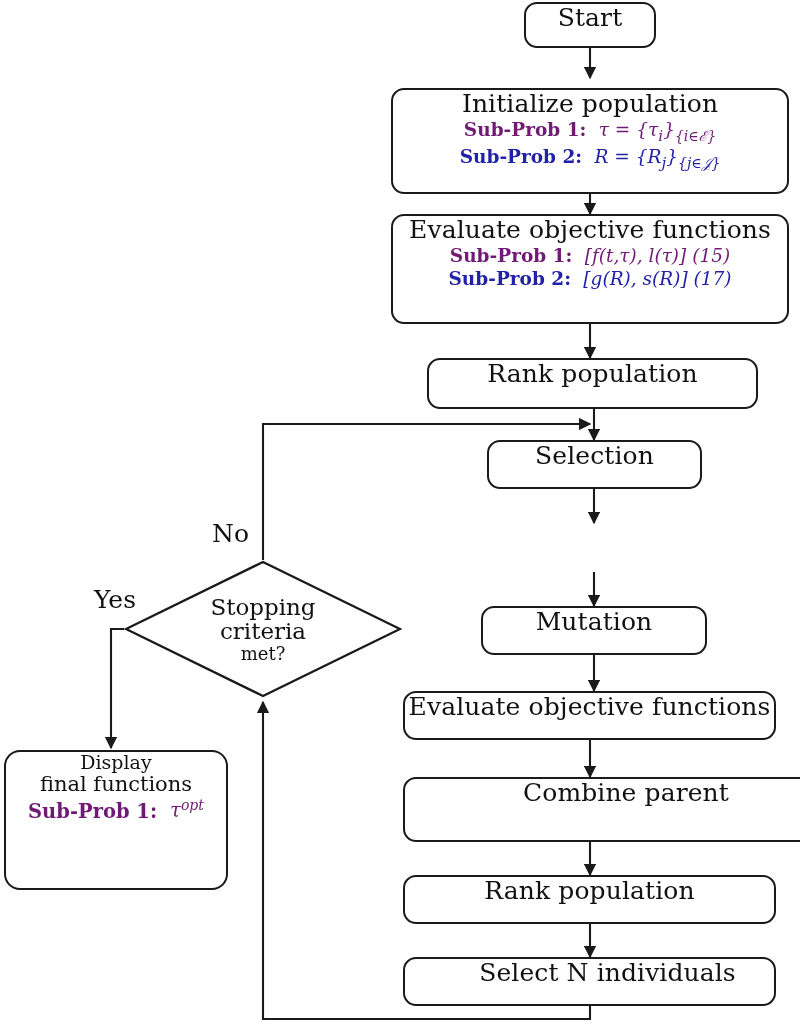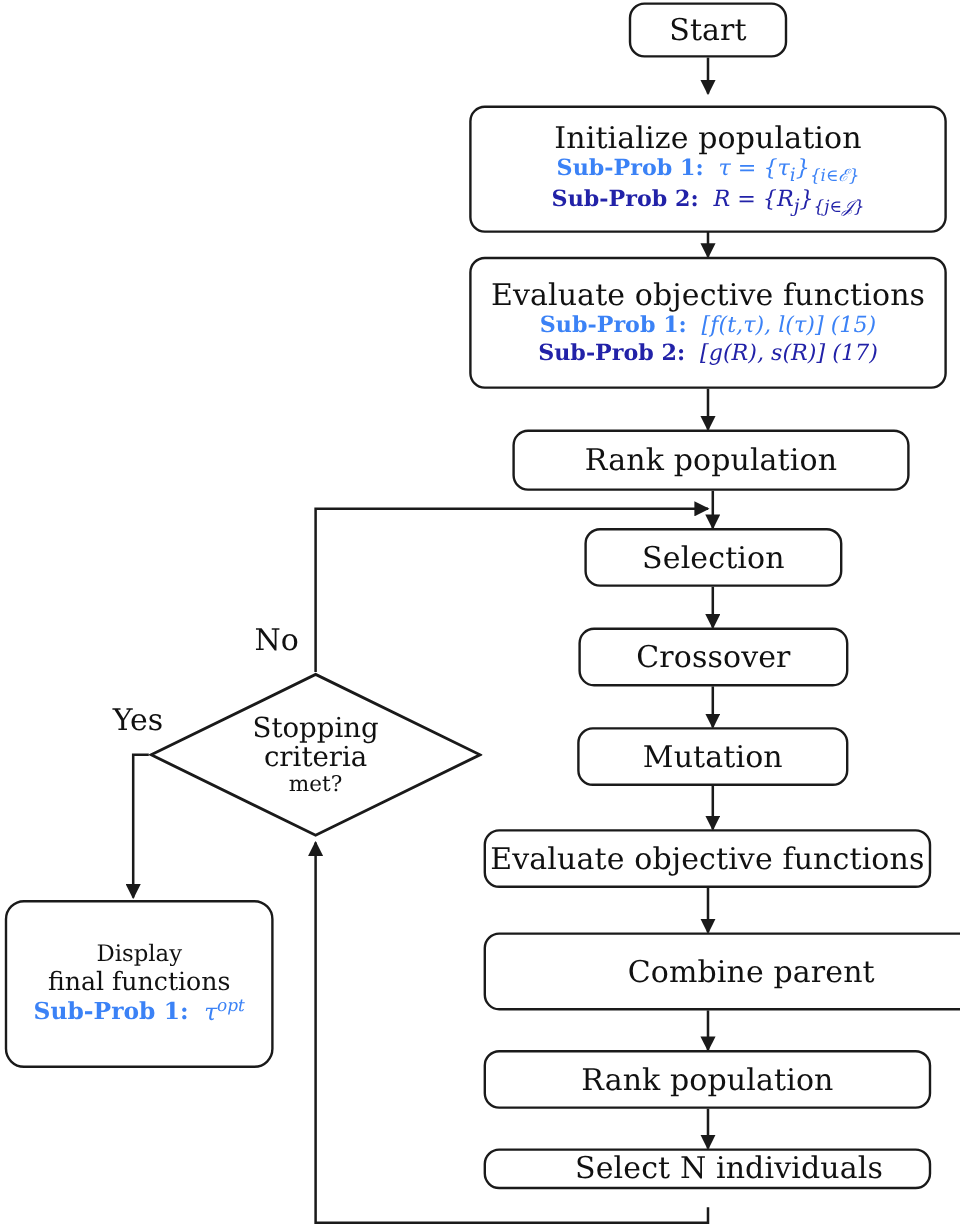--- a/index.html
+++ b/index.html
@@ -24,40 +24,39 @@
   }
   .node {
     position: absolute;
     box-sizing: border-box;
     border: 2.2px solid #1a1a1a;
     border-radius: 13px;
     background: #ffffff;
     display: flex;
     flex-direction: column;
     align-items: center;
-    justify-content: center;
     text-align: center;
     color: #111111;
     line-height: 1.12;
   }
   .ln {
     display: block;
     white-space: nowrap;
   }
   .main-line {
     font-size: 25px;
     letter-spacing: .1px;
   }
   .sub {
     font-size: 18.5px;
     font-weight: 600;
     margin-top: 2px;
     font-family: "DejaVu Serif", "Liberation Serif", serif;
   }
-  .g { color: #3b82f6; }
+  .g { color: #701a75; }
   .b { color: #2222a8; }
   .mathit {
     font-style: italic;
     font-family: "DejaVu Serif", "Liberation Serif", serif;
     font-weight: 500;
   }
   .diamond-wrap {
     position: absolute;
     display: flex;
     flex-direction: column;
@@ -165,41 +164,38 @@
   </div>
 
   <div class="node" style="left:427px; top:358px; width:331px; height:51px;">
     <span class="ln main-line">Rank population</span>
   </div>
 
   <div class="node" style="left:487px; top:440px; width:215px; height:49px;">
     <span class="ln main-line">Selection</span>
   </div>
 
-  <div class="node" style="left:482px; top:523px; width:225px; height:49px;">
-    <span class="ln main-line">Crossover</span>
-  </div>
 
   <div class="node" style="left:481px; top:606px; width:226px; height:49px;">
     <span class="ln main-line">Mutation</span>
   </div>
 
   <div class="node" style="left:403px; top:691px; width:373px; height:49px;">
     <span class="ln main-line">Evaluate objective functions</span>
   </div>
 
   <div class="node" style="left:403px; top:777px; width:446px; height:65px;">
     <span class="ln main-line">Combine parent</span>
   </div>
 
   <div class="node" style="left:403px; top:875px; width:373px; height:49px;">
     <span class="ln main-line">Rank population</span>
   </div>
 
-  <div class="node" style="left:403px; top:957px; width:373px; height:34px;padding-left:36px;">
+  <div class="node" style="left:403px; top:957px; width:373px; height:49px;padding-left:36px;">
     <span class="ln main-line">Select N individuals</span>
   </div>
 
   <div class="diamond-wrap" style="left:124px; top:560px; width:278px; height:138px;">
     <svg width="278" height="138" viewBox="0 0 278 138">
       <polygon points="139,2 276,69 139,136 2,69" fill="#ffffff" stroke="#1a1a1a" stroke-width="2.4"></polygon>
     </svg>
     <div class="diamond-text">
       <span class="dt1">Stopping</span>
       <span class="dt2">criteria</span>

